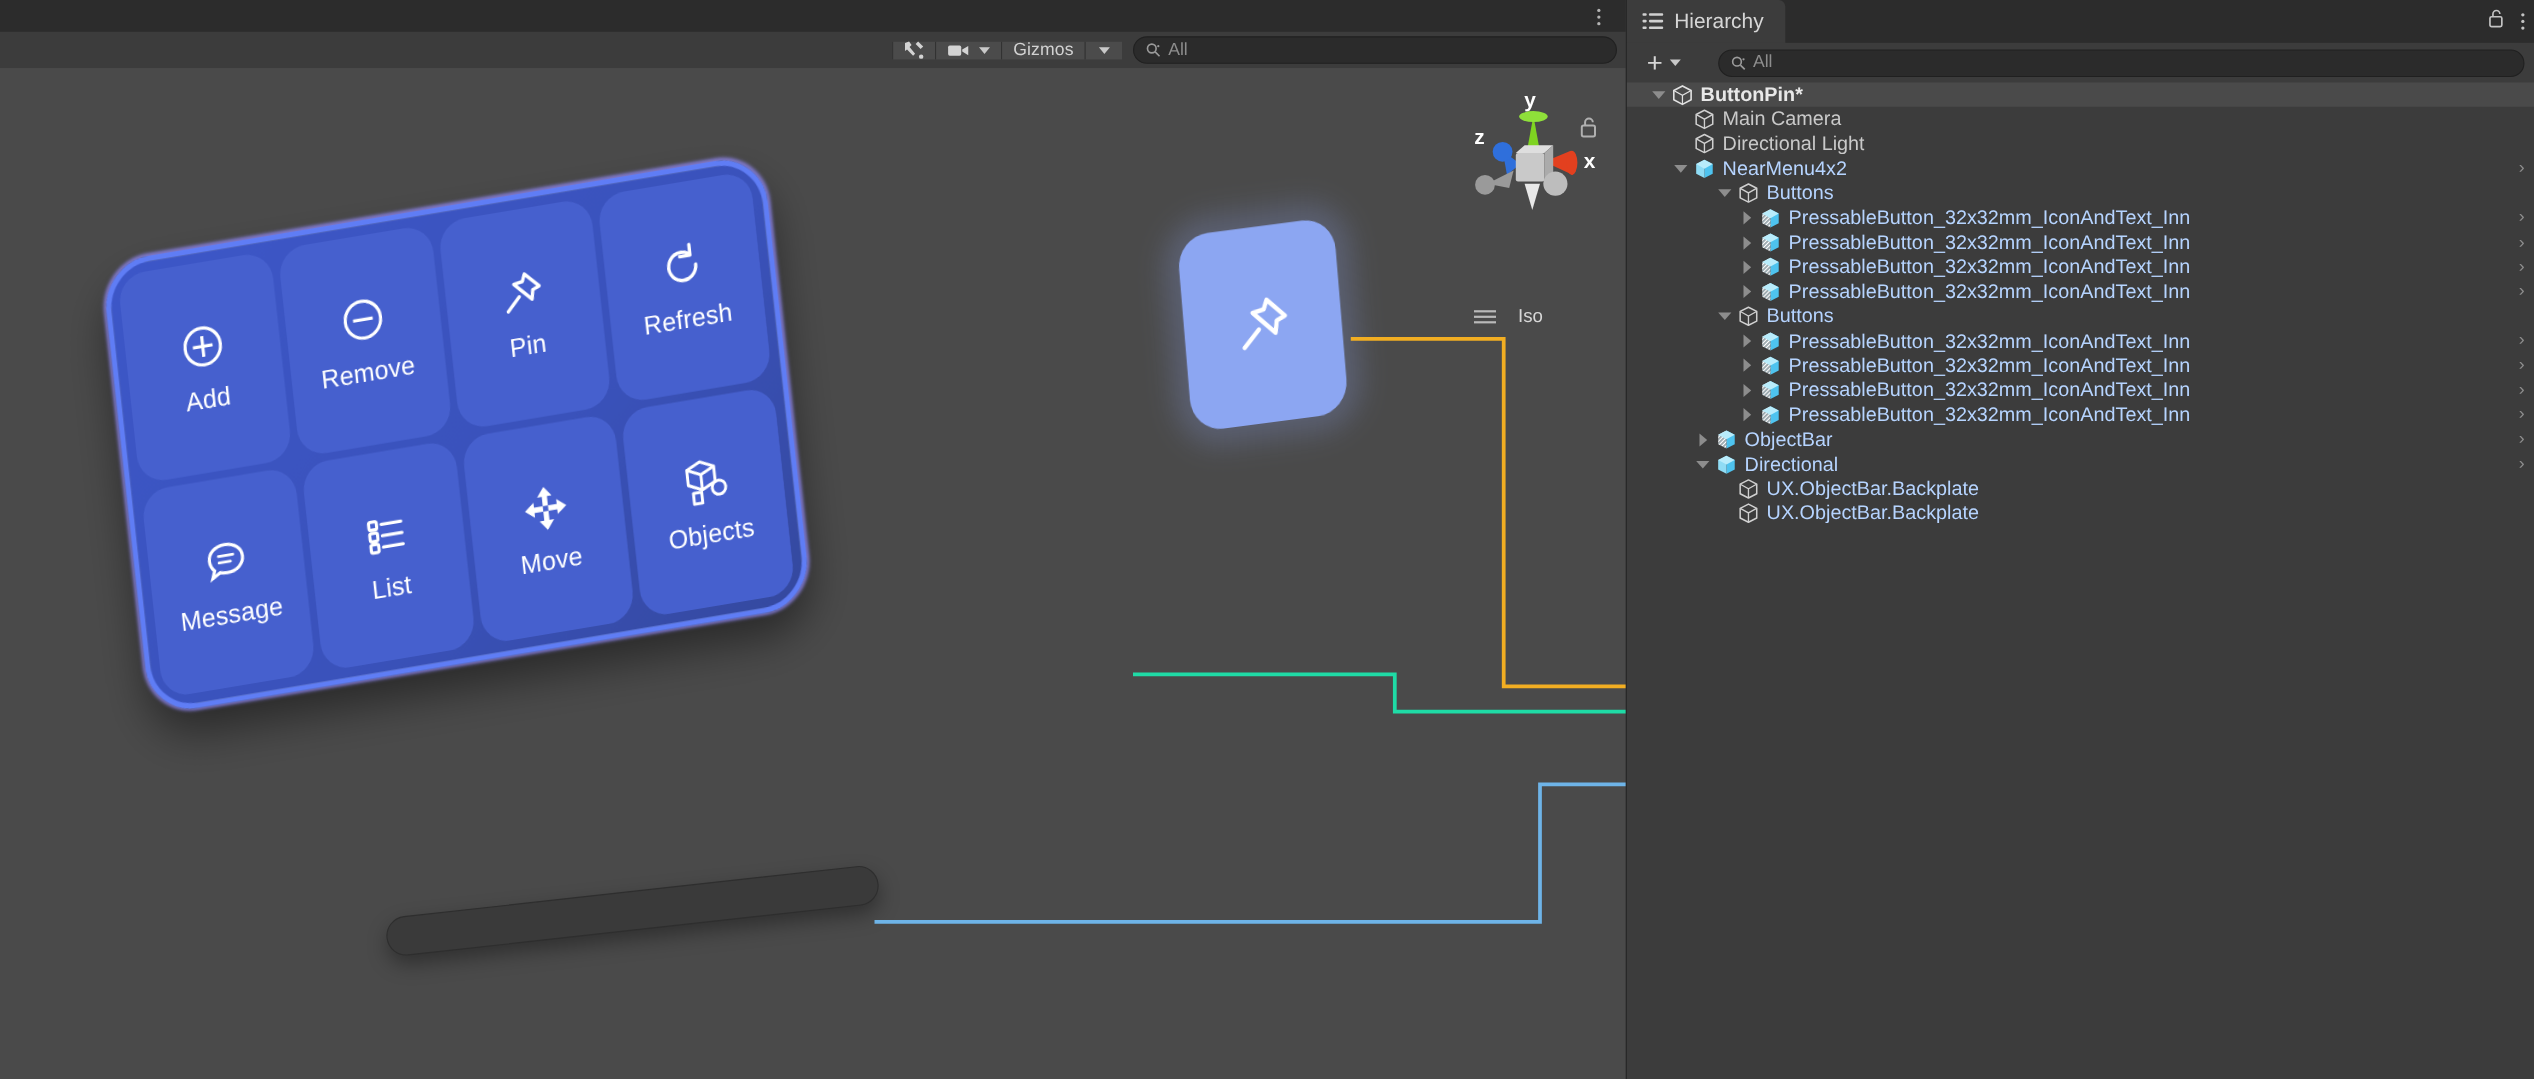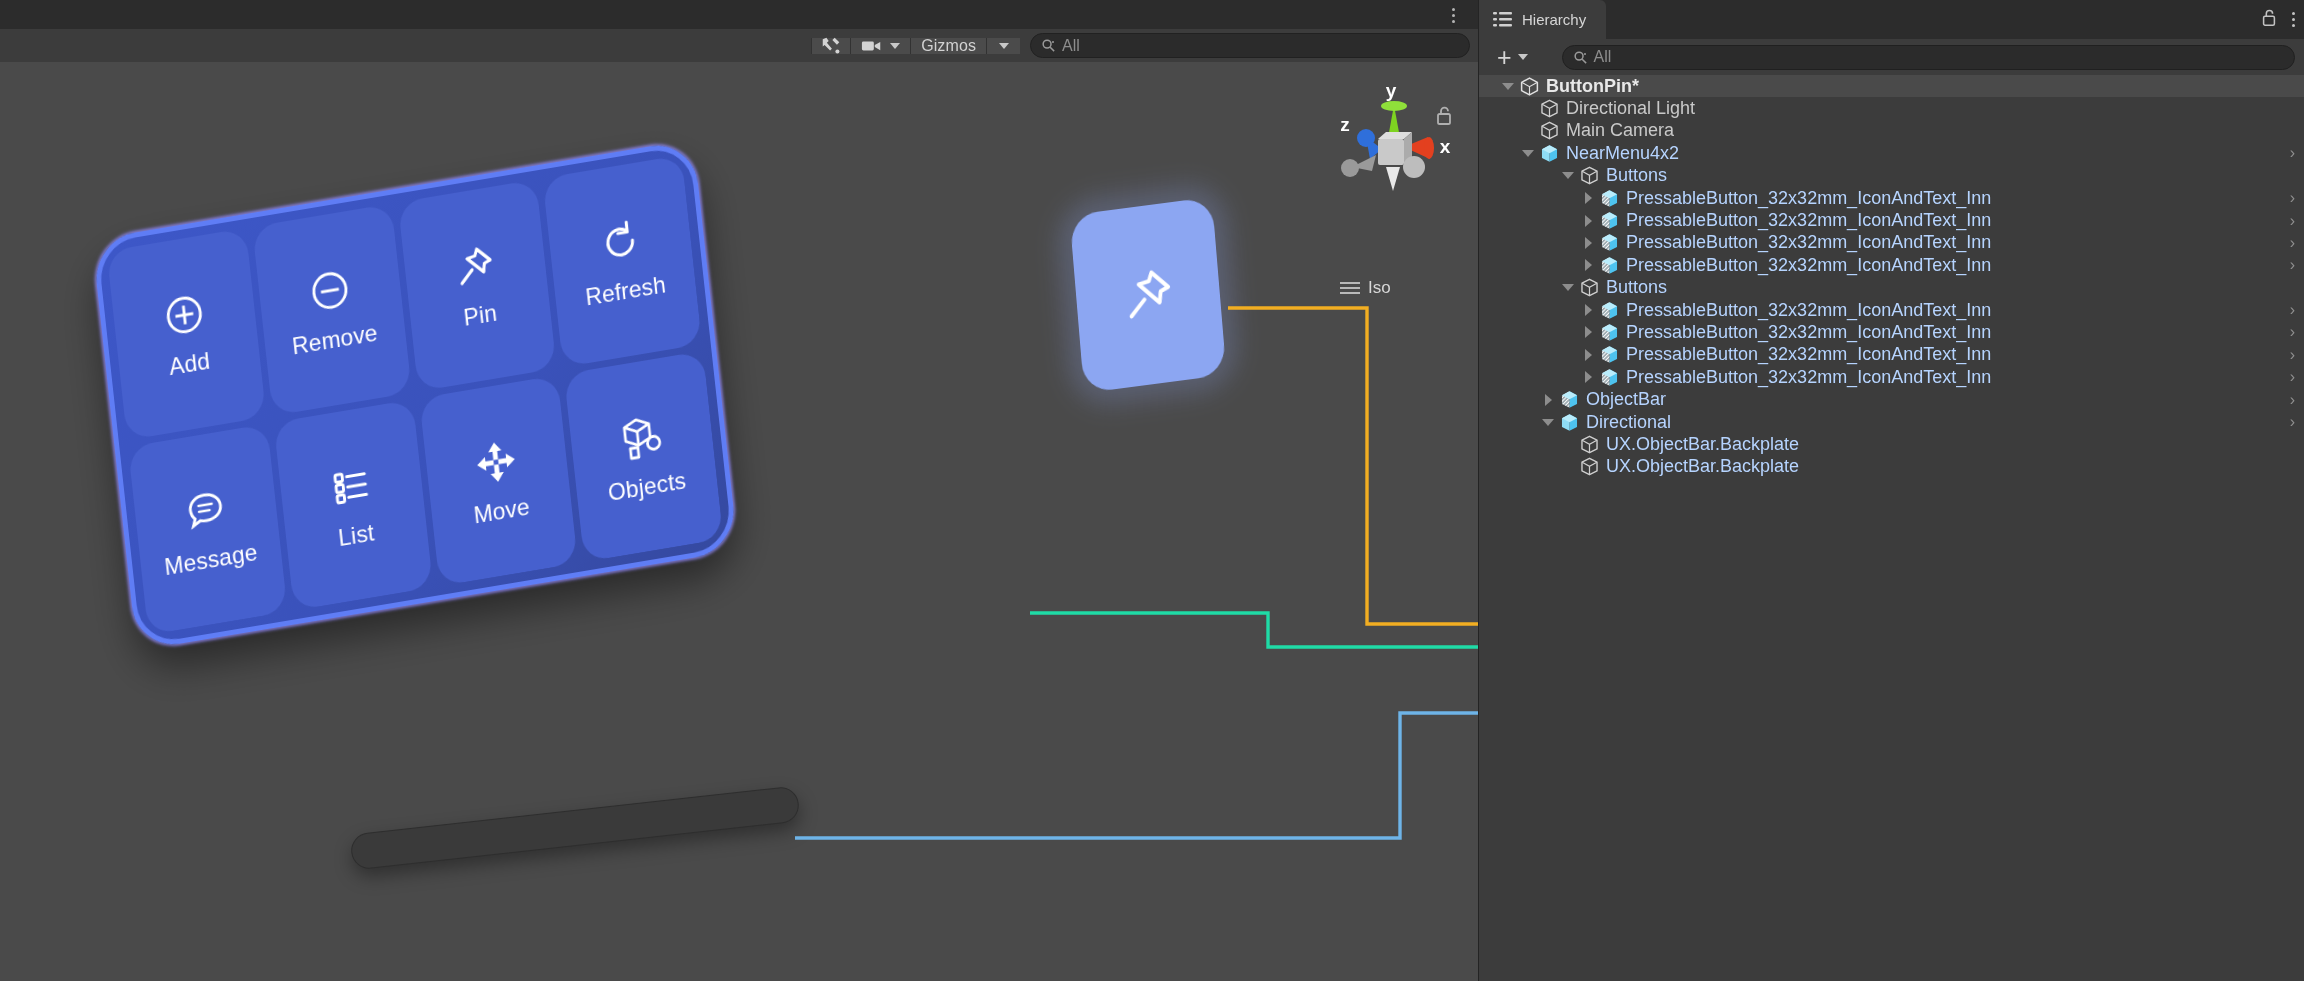--- a/index.html
+++ b/index.html
@@ -49,21 +49,21 @@
 
   
   .scene-bg {
     position: absolute; left: 0; top: 62px; width: 1478px; height: 919px;
     background: #4a4a4a;
   }
 
   
   .gizmo { position: absolute; left: 1310px; top: 75px; width: 160px; height: 150px; }
   .gizmo-lock { position: absolute; left: 1434px; top: 105px; width: 20px; height: 20px; }
-  .iso-row { position: absolute; left: 1340px; top: 278px; display: flex; align-items: center; gap: 8px; }
+  .iso-row { position: absolute; left: 1340px; top: 278px; display: flex; align-items: center; gap: 20px; }
   .iso-bars { display: flex; flex-direction: column; gap: 3px; }
   .iso-bars i { display: block; width: 20px; height: 2px; background: #b9b9b9; }
   .iso-text { font-size: 17px; color: #d7d7d7; }
 
   
   .near-menu {
     position: absolute; left: 95px; top: 185px; width: 640px; height: 420px;
     transform: rotateX(8deg) rotateY(-19deg) rotateZ(-6.5deg);
     transform-style: preserve-3d;
   }
@@ -114,21 +114,21 @@
     background: #3c3c3c; border-left: 1px solid #242424;
   }
   .hier-tabbar {
     position: absolute; left: 0; top: 0; width: 826px; height: 39px; background: #2c2c2c;
   }
   .hier-tab {
     position: absolute; left: 0; top: 0; height: 39px; padding: 0 20px 0 14px;
     background: #3c3c3c; display: flex; align-items: center; gap: 9px;
     border-top-right-radius: 6px;
   }
-  .hier-tab .tname { font-size: 15px; color: #d6d6d6; }
+  .hier-tab .tname { font-size: 19px; color: #d6d6d6; }
   .tabbar-right { position: absolute; right: 10px; top: 0; height: 39px; display: flex; align-items: center; gap: 14px; }
   .kebab-v { display: flex; flex-direction: column; gap: 3px; align-items: center; }
   .kebab-v i { width: 3px; height: 3px; background: #c3c3c3; border-radius: 50%; display: block; }
 
   .hier-toolbar {
     position: absolute; left: 0; top: 39px; width: 826px; height: 36px;
     background: #3c3c3c; display: flex; align-items: center; padding: 0 10px;
   }
   .plus-btn { display: flex; align-items: center; gap: 6px; padding: 0 8px; height: 28px; }
   .plus-glyph { font-size: 25px; color: #d6d6d6; line-height: 1; }
@@ -447,32 +447,32 @@
         </div>
         <div class="row plain">
           <span class="indent" style="width: 40px;"></span>
           <span class="tw"></span>
           <span class="ic">
             <svg width="21" height="21" viewBox="0 0 24 24">
               <path d="M12 2.6 20.6 7v10L12 21.4 3.4 17V7Z" fill="none" stroke="#cfcfcf" stroke-width="1.6" stroke-linejoin="round"></path>
               <path d="M3.6 7.1 12 11.8l8.4-4.7M12 11.8v9.4" fill="none" stroke="#cfcfcf" stroke-width="1.4"></path>
             </svg>
           </span>
-          <span class="lbl">Directional Light</span>
+          <span class="lbl">Main Camera</span>
         </div>
         <div class="row plain">
           <span class="indent" style="width: 40px;"></span>
           <span class="tw"></span>
           <span class="ic">
             <svg width="21" height="21" viewBox="0 0 24 24">
               <path d="M12 2.6 20.6 7v10L12 21.4 3.4 17V7Z" fill="none" stroke="#cfcfcf" stroke-width="1.6" stroke-linejoin="round"></path>
               <path d="M3.6 7.1 12 11.8l8.4-4.7M12 11.8v9.4" fill="none" stroke="#cfcfcf" stroke-width="1.4"></path>
             </svg>
           </span>
-          <span class="lbl">Main Camera</span>
+          <span class="lbl">Directional Light</span>
         </div>
         <div class="row">
           <span class="indent" style="width: 40px;"></span>
           <span class="tw">
             <span class="arrow-d"></span>
           </span>
           <span class="ic">
             <svg width="21" height="21" viewBox="0 0 24 24">
               <path d="M12 2.6 20.6 7v10L12 21.4V11.8Z" fill="#4ec3ef"></path>
               <path d="M12 2.6 3.4 7v10L12 21.4V11.8Z" fill="#8fdcf5"></path>

